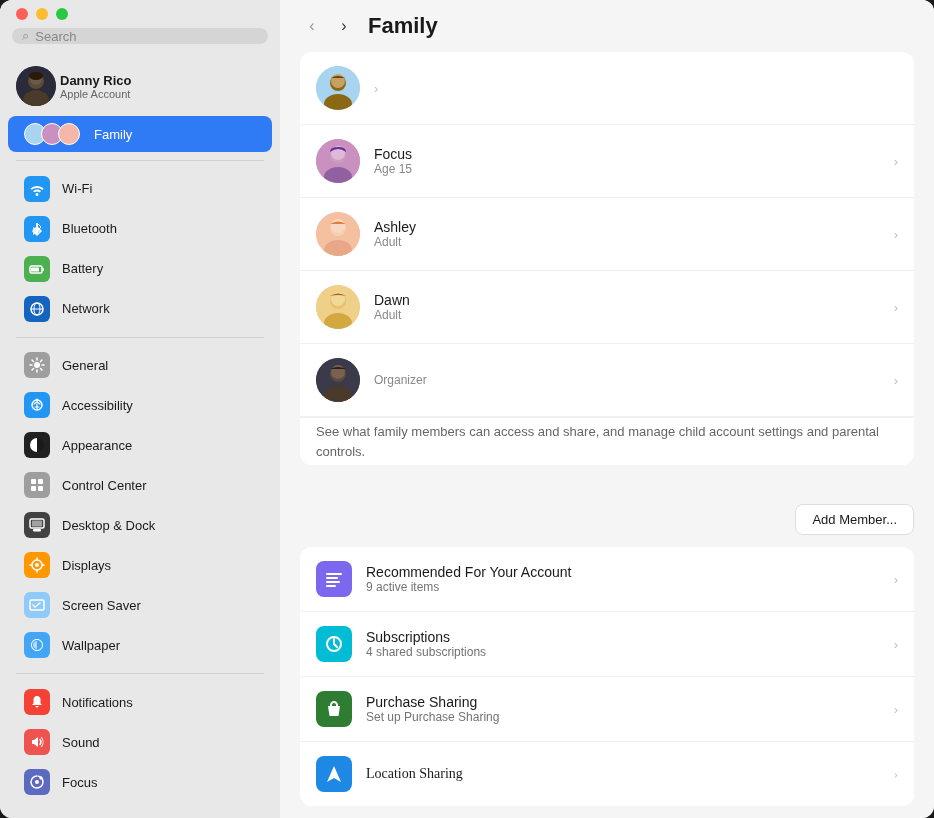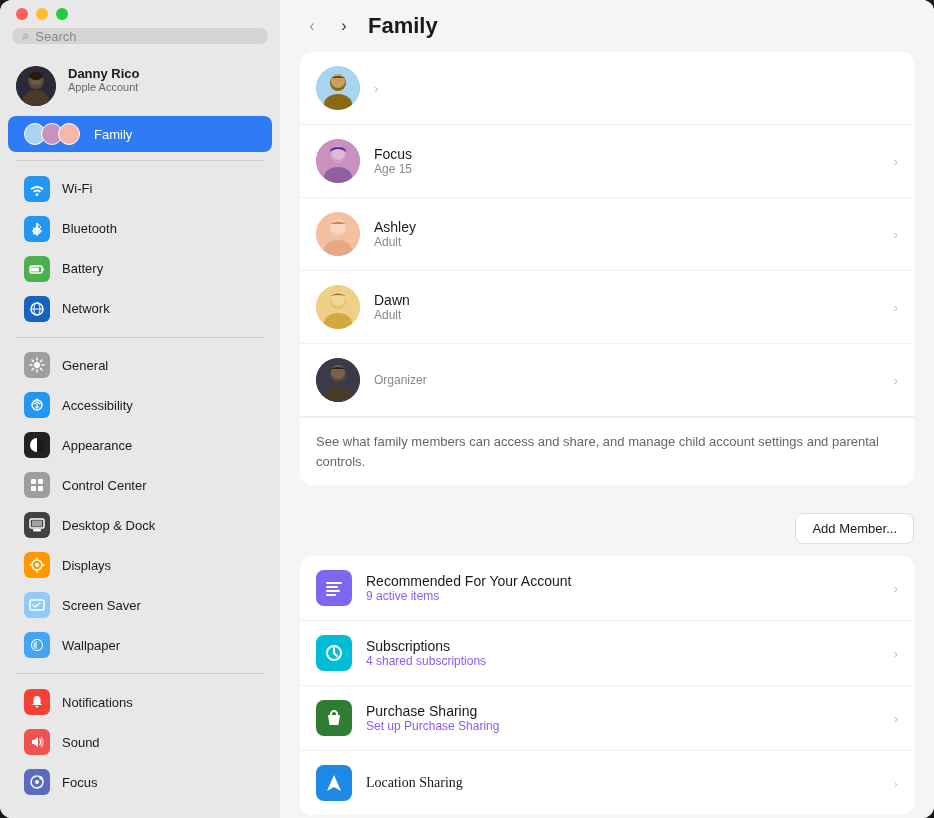--- a/index.html
+++ b/index.html
@@ -60,22 +60,23 @@
     .search-icon-glyph {
       color: #888;
       font-size: 13px;
     }
     .search-text {
       color: #888;
       font-size: 13px;
     }
     .user-section {
       display: flex;
+      align-items: center;
       padding: 10px 16px;
-      gap: 12px;
+      gap: 4px;
       cursor: pointer;
     }
     .user-avatar {
       width: 40px; height: 40px; border-radius: 50%;
       background: #3a3a3a;
       display: flex; align-items: center; justify-content: center;
       overflow: hidden;
       flex-shrink: 0;
     }
     .user-avatar svg { width: 40px; height: 40px; }
@@ -181,21 +182,21 @@
     }
     .member-info { flex: 1; }
     .member-name { font-size: 14px; font-weight: 500; color: #1a1a1a; }
     .member-role { font-size: 12px; color: #888; }
     .chevron {
       color: #c0c0c0;
       font-size: 13px;
     }
     
     .desc-text {
-      padding: 14px 16px;
+      padding: 4px 16px;
       font-size: 13px;
       color: #666;
       line-height: 1.5;
       background: white;
       border-radius: 0 0 12px 12px;
       border-top: 1px solid #f0f0f0;
     }
     .add-member-container {
       display: flex;
       justify-content: flex-end;
@@ -203,41 +204,42 @@
     }
     .add-member-btn {
       background: white;
       border: 1px solid #ddd;
       border-radius: 8px;
       padding: 7px 16px;
       font-size: 13px;
       color: #1a1a1a;
       cursor: pointer;
       font-family: inherit;
+      margin-top: 11px;
     }
     
     .feature-row {
       display: flex;
       align-items: center;
       padding: 14px 16px;
       gap: 14px;
       cursor: pointer;
       border-bottom: 1px solid #f0f0f0;
       background: white;
     }
     .feature-row:last-child { border-bottom: none; font-family: Liberation Serif, serif; }
     .feature-icon {
       width: 36px; height: 36px; border-radius: 8px;
       display: flex; align-items: center; justify-content: center;
       flex-shrink: 0;
       font-size: 18px;
     }
     .feature-info { flex: 1; }
     .feature-name { font-size: 14px; font-weight: 500; color: #1a1a1a; }
-    .feature-sub { font-size: 12px; color: #8b5cf6; }
+    .feature-sub { font-size: 12px; color: #737373; }
 
     
     .icon-wifi { background: #2196F3; }
     .icon-bt { background: #2196F3; }
     .icon-network { background: #1565C0; }
     .icon-battery { background: #4CAF50; }
     .icon-general { background: #9E9E9E; }
     .icon-accessibility { background: #2196F3; }
     .icon-appearance { background: #212121; }
     .icon-control { background: #9E9E9E; }

